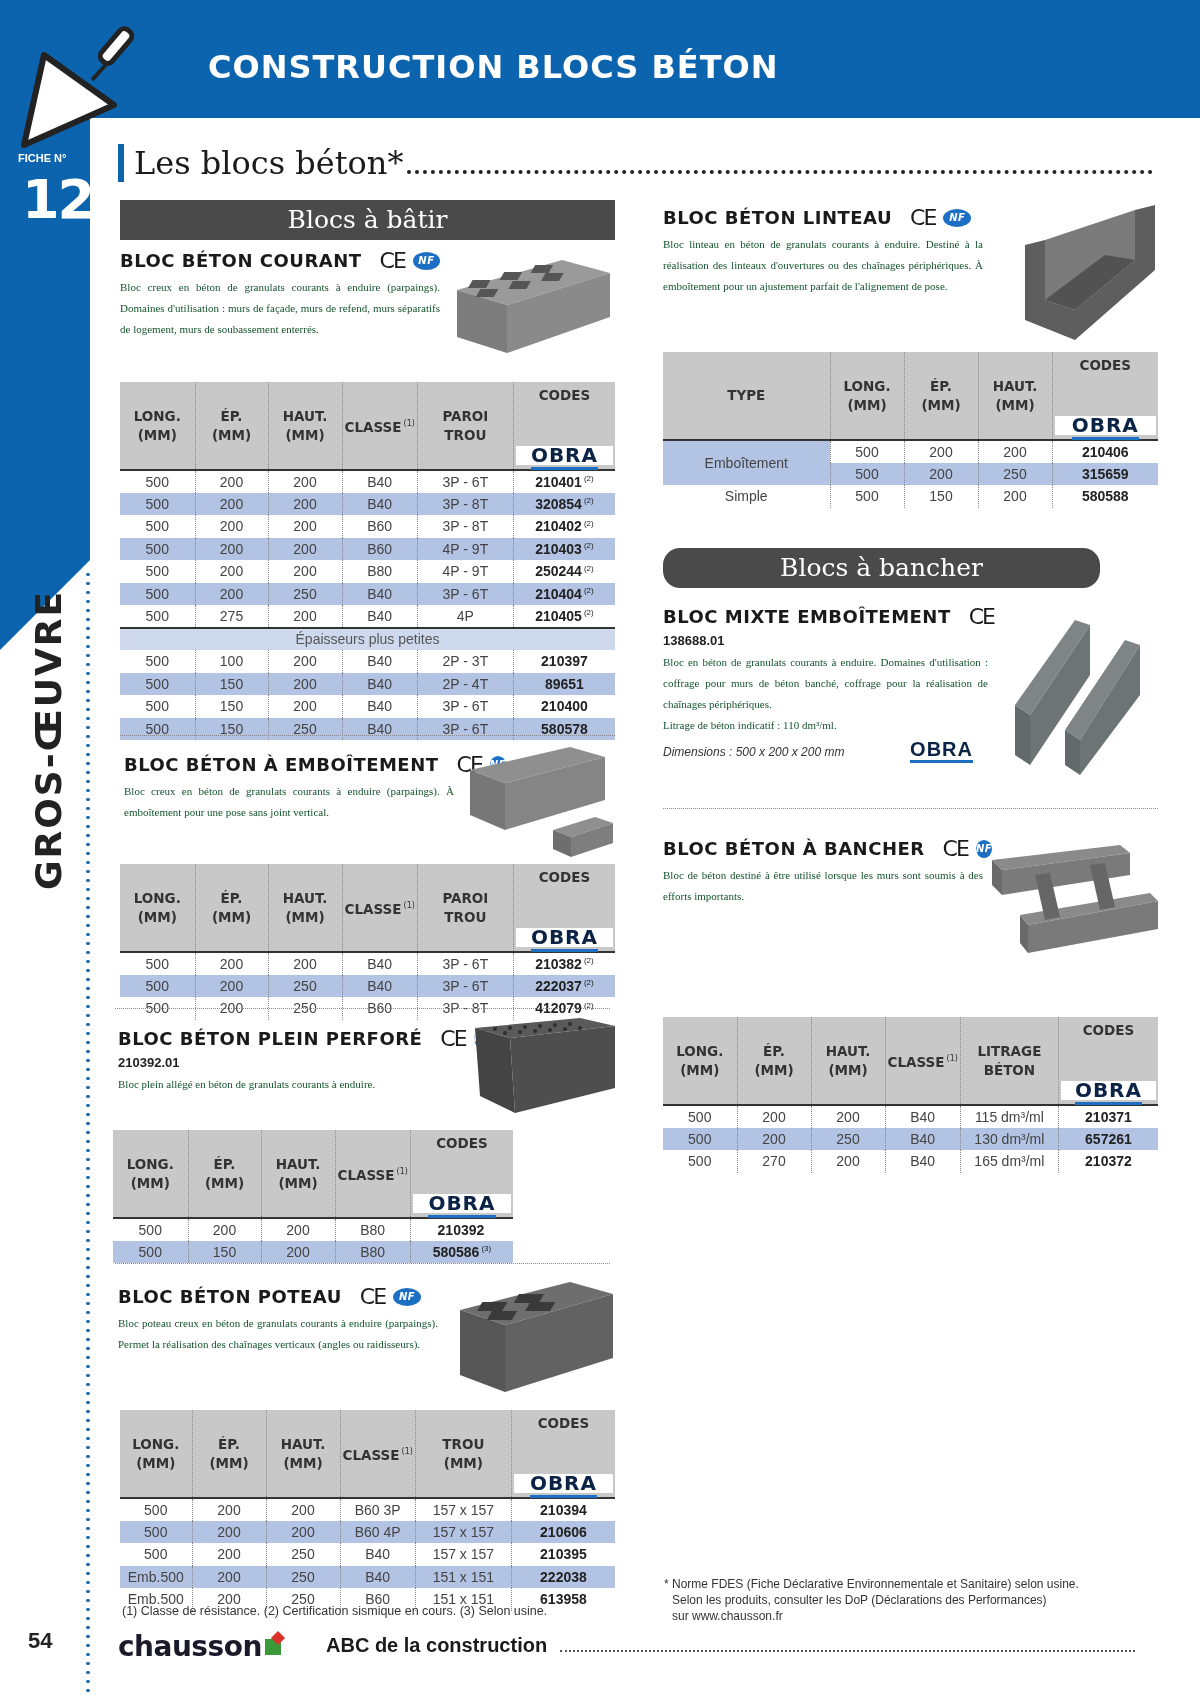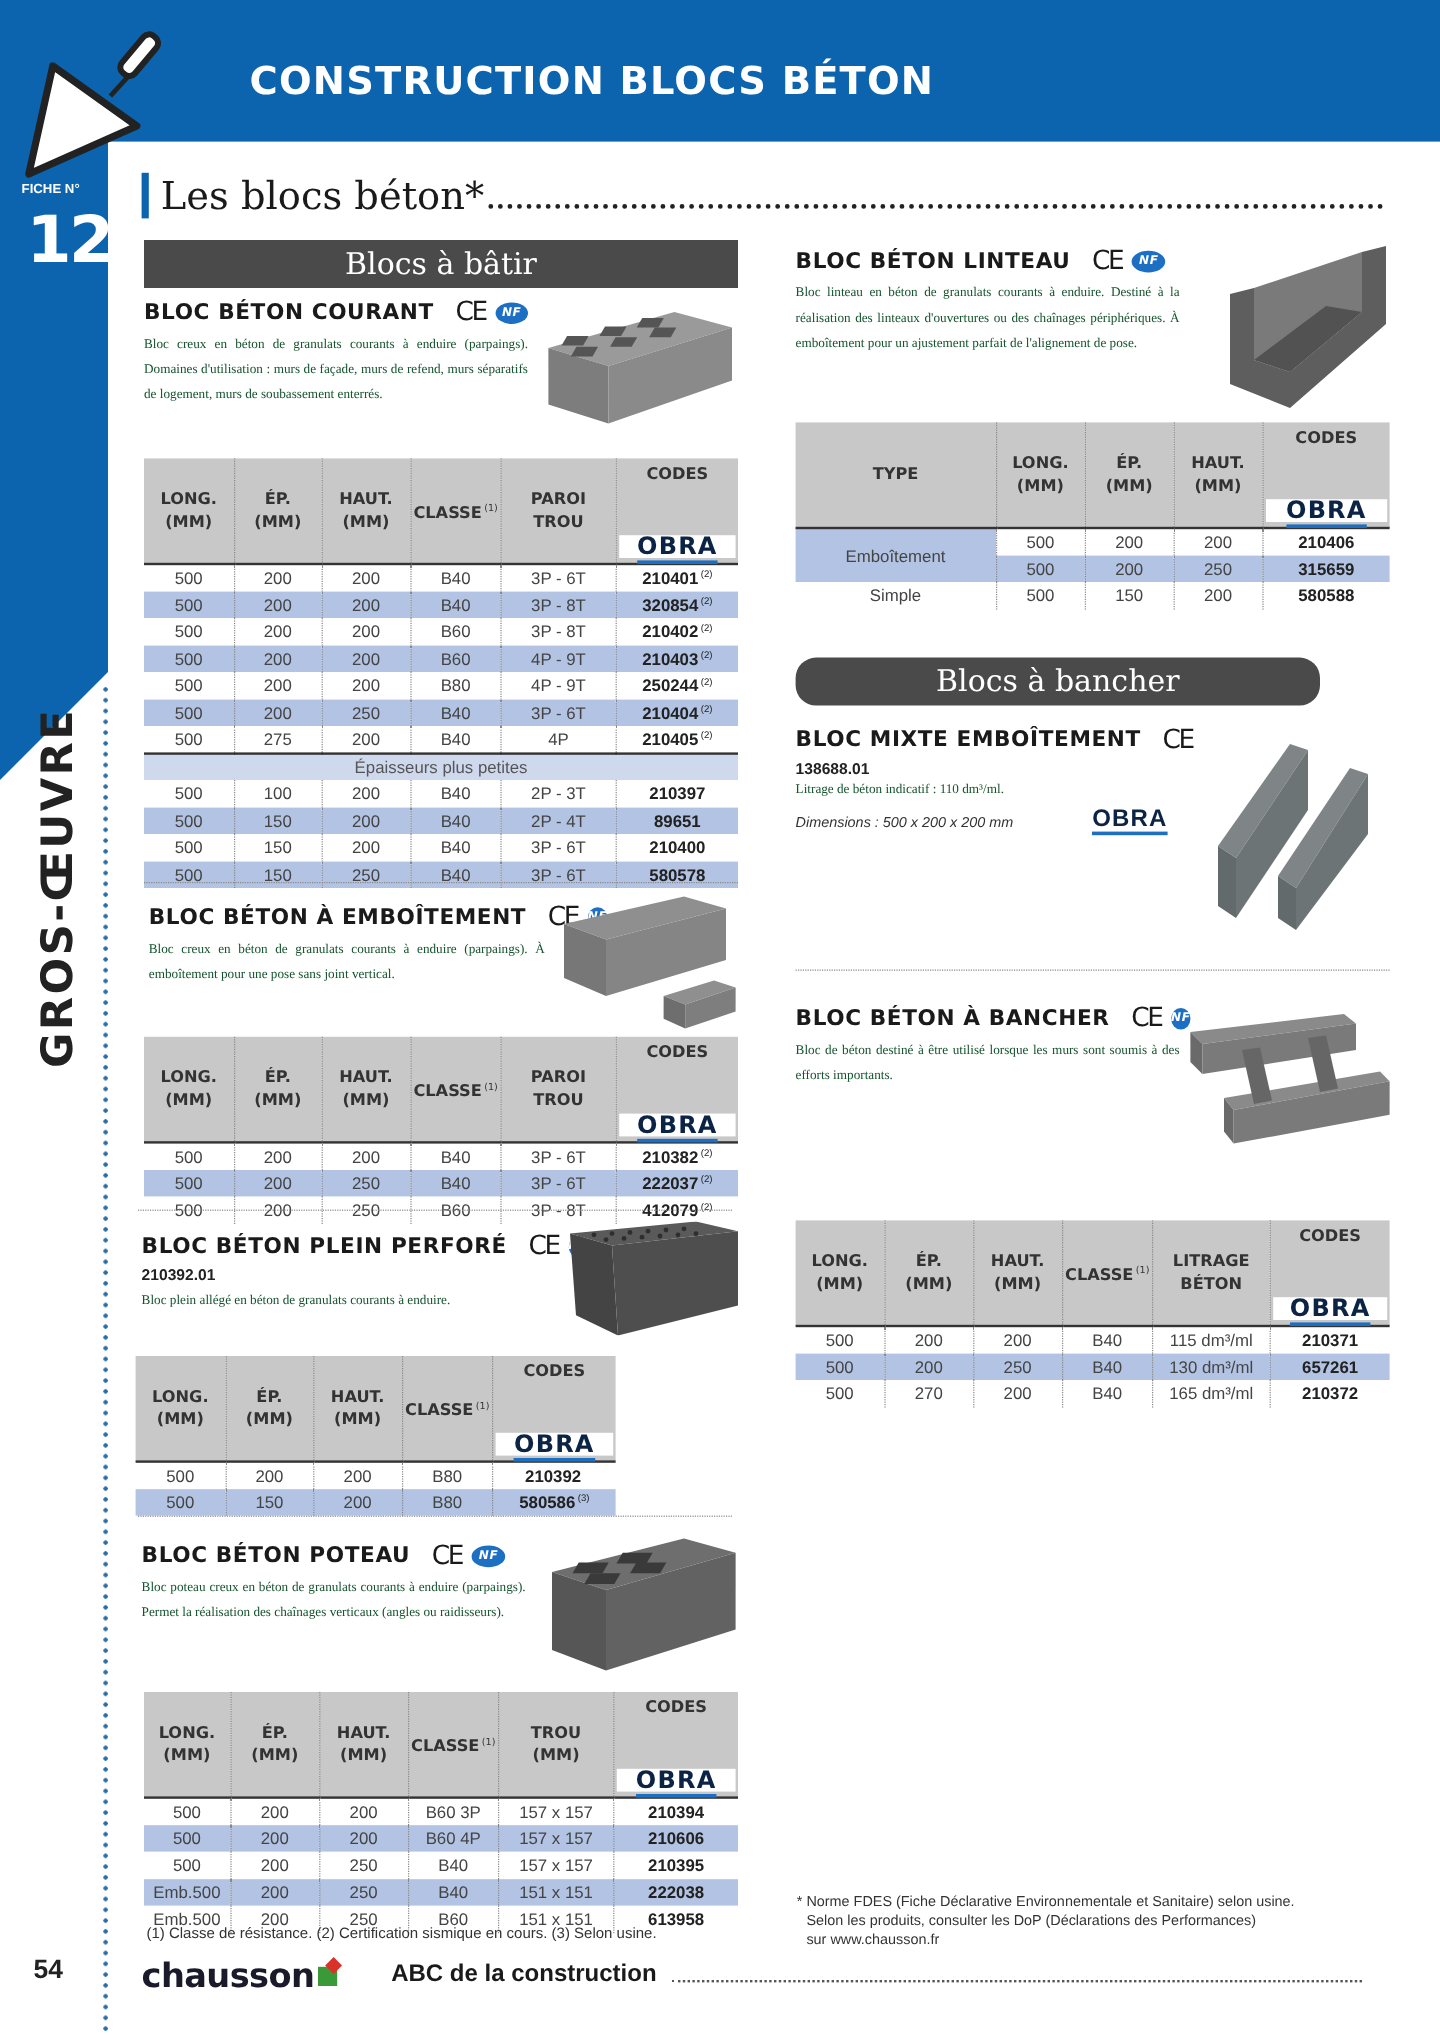--- a/index.html
+++ b/index.html
@@ -472,20 +472,21 @@
 </table>
 
 <div class="section-band" style="left:663px; top:548px; width:437px;border-radius:17px;">Blocs à bancher</div>
 
 <div class="prod" style="left:663px; top:604px; width:325px;">
   <div class="prod-name">
       <span>BLOC MIXTE EMBOÎTEMENT</span>
       <span class="ce">CE</span>
     </div>
   <div class="prod-ref">138688.01</div>
+  <div class="prod-desc">Bloc en béton de granulats courants à enduire. Domaines d'utilisation : coffrage pour murs de béton banché, coffrage pour la réalisation de chaînages périphériques.</div>
   <div class="prod-desc" style="margin-top:0;">Litrage de béton indicatif : 110 dm³/ml.</div>
   <div style="display:flex; align-items:center; justify-content:space-between; width:310px;">
     <span class="prod-dim">Dimensions : 500 x 200 x 200 mm</span>
     <span class="obra" style="width:auto;"><span>OBRA</span></span>
   </div>
 </div>
 <svg class="img-block" style="left:1005px; top:615px;" width="150" height="160" viewBox="0 0 150 160">
   <polygon points="10,90 70,5 85,10 25,100" fill="#7f8587"></polygon>
   <polygon points="10,90 25,100 25,150 10,140" fill="#636a6c"></polygon>
   <polygon points="60,115 120,25 135,30 75,125" fill="#7f8587"></polygon>

